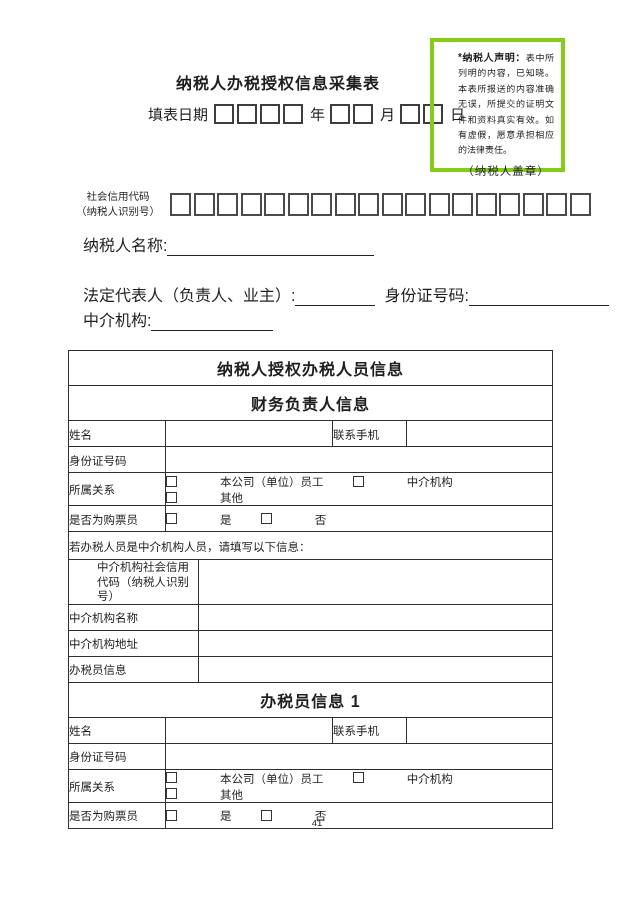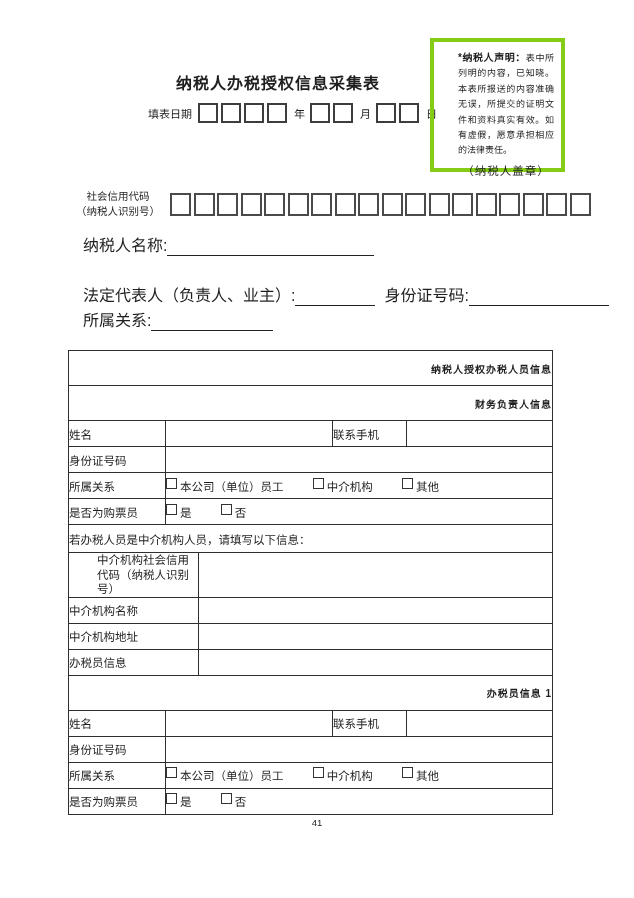--- a/index.html
+++ b/index.html
@@ -7,21 +7,21 @@
     position:relative;width:634px;height:898px;background:#ffffff;
     font-family:"Liberation Sans","DejaVu Sans",sans-serif;color:#1f1f1f;
     margin:0 auto;overflow:hidden;
   }
   
   .title{
     position:absolute;top:70px;left:88px;width:380px;text-align:center;
     font-size:16px;font-weight:bold;letter-spacing:1px;
     font-family:"Liberation Serif","DejaVu Serif",serif;
   }
-  .drow{position:absolute;top:103px;left:148px;display:flex;align-items:center;font-size:11px;}
+  .drow{position:absolute;top:103px;left:148px;display:flex;align-items:center;font-size:15px;}
   .drow .dlabel{margin-right:6px;}
   .dbox{width:20px;height:20px;border:2px solid #3d3d3d;box-sizing:border-box;margin-right:3px;background:#fff;}
   .dunit{margin:0 5px 0 4px;}
   .decl{
     position:absolute;left:430px;top:38px;width:135px;height:134px;
     border:4px solid #84cc16;box-sizing:border-box;padding:8px 7px 0 24px;
     font-size:9px;line-height:15.4px;text-align:justify;
   }
   .decl .dtitle{font-weight:bold;font-size:10px;}
   .decl .seal{text-align:center;font-size:11.5px;margin-top:5px;letter-spacing:1px;}
@@ -31,29 +31,29 @@
   .ccbox{width:21px;height:23px;border:2px solid #4a4a4a;box-sizing:border-box;margin-right:2.5px;background:#fff;}
   .fline{position:absolute;left:83px;display:flex;align-items:flex-end;font-size:16px;}
   .fline .u{display:inline-block;border-bottom:1px solid #222;height:13px;}
   .fline .gap{width:9px;}
   
   table.grid{
     position:absolute;left:68px;top:350px;width:484px;
     border-collapse:collapse;table-layout:fixed;font-size:11.5px;color:#1f1f1f;
   }
   table.grid td{border:1px solid #2f2f2f;vertical-align:middle;padding:0;overflow:hidden;}
-  tr.hrow td{height:34px;text-align:right;font-weight:bold;font-size:10px;letter-spacing:1px;}
+  tr.hrow td{height:34px;text-align:center;font-weight:bold;font-size:16px;letter-spacing:1px;}
   tr.r td{height:25px;}
   tr.rnote td{height:27px;}
   tr.rtall td{height:37px;padding-left:28px;}
   td.lbl{padding-left:8px;}
   td.lblwrap{padding:3px 6px 3px 8px;line-height:14.5px;}
   td.opts{padding-left:8px;}
   td.note{padding-left:8px;}
-  .opt{display:inline-flex;margin-right:26px;}
+  .opt{display:inline-flex;align-items:center;margin-right:26px;gap:40px;}
   .opt:last-child{margin-right:0;}
   .cb{display:inline-block;width:9px;height:9px;border:1px solid #333;margin-right:3px;background:#fff;}
   
   .pagenum{position:absolute;top:817px;left:0;width:100%;text-align:center;font-size:9.5px;}
 </style>
 </head>
 <body>
 
 <div class="page">
 
@@ -111,21 +111,21 @@
       <span class="u" style="width:207px;"></span>
   </div>
   <div class="fline" style="top:282px;">
     <span>法定代表人（负责人、业主）:</span>
       <span class="u" style="width:80px;"></span>
       <span class="gap"></span>
       <span>身份证号码:</span>
       <span class="u" style="width:140px;"></span>
   </div>
   <div class="fline" style="top:307px;">
-    <span>所属关系:</span>
+    <span>中介机构:</span>
       <span class="u" style="width:122px;"></span>
   </div>
 
   <table class="grid">
     <colgroup>
       <col style="width:97px">
         <col style="width:33px">
         <col style="width:134px">
         <col style="width:74px">
         <col style="width:146px">

